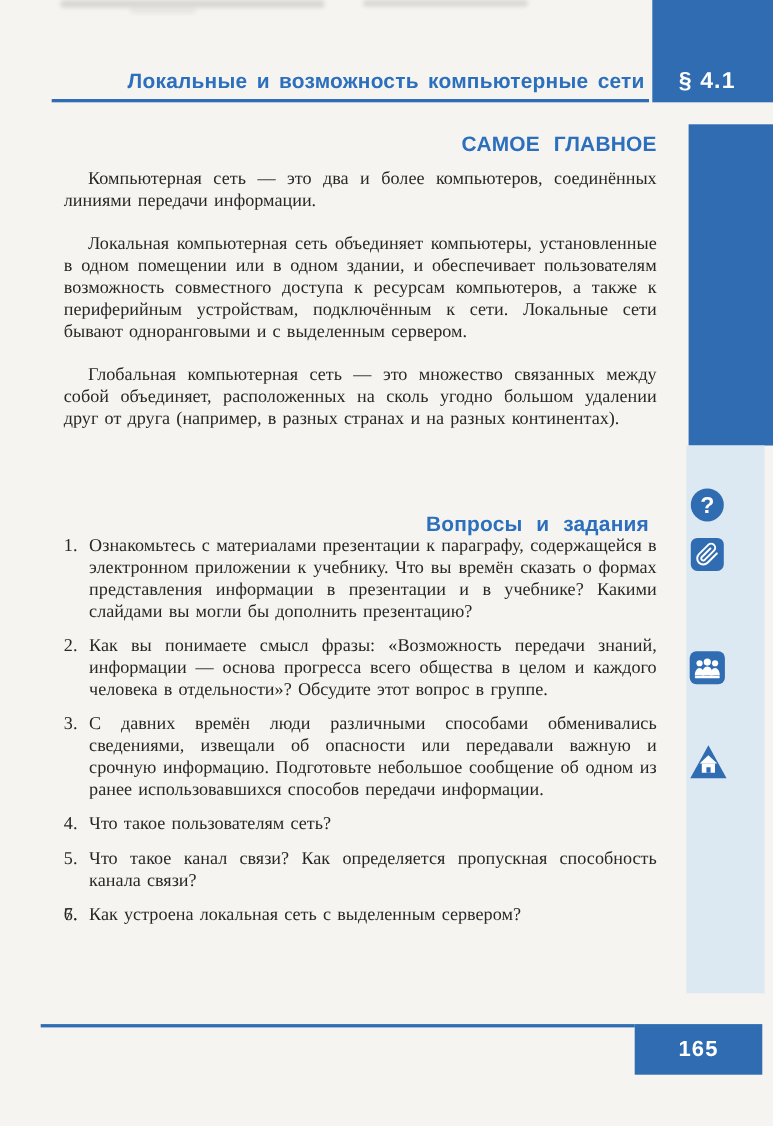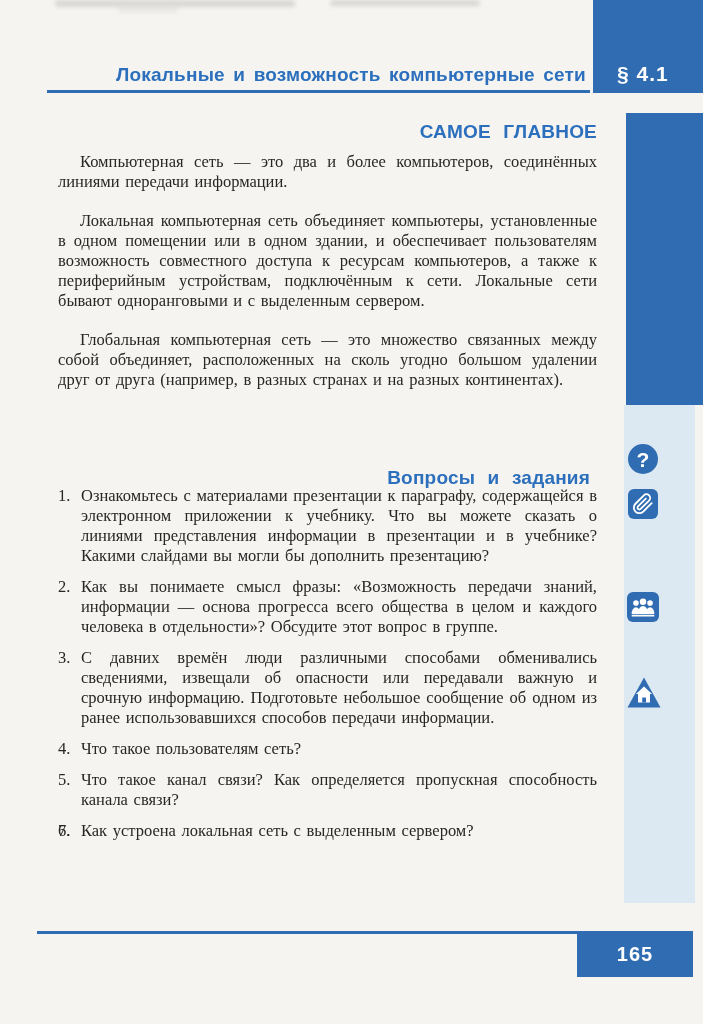--- a/index.html
+++ b/index.html
@@ -131,21 +131,21 @@
     <p>Компьютерная сеть — это два и более компьютеров, соединённых линиями передачи информации.</p>
     <p>Локальная компьютерная сеть объединяет компьютеры, установленные в одном помещении или в одном здании, и обеспечивает пользователям возможность совместного доступа к ресурсам компьютеров, а также к периферийным устройствам, подключённым к сети. Локальные сети бывают одноранговыми и с выделенным сервером.</p>
     <p>Глобальная компьютерная сеть — это множество связанных между собой объединяет, расположенных на сколь угодно большом удалении друг от друга (например, в разных странах и на разных континентах).</p>
   </div>
 
   <div class="section-heading h-questions">Вопросы и задания</div>
 
   <div class="qlist">
     <div class="qitem">
       <span class="num">1.</span>
-      <span>Ознакомьтесь с материалами презентации к параграфу, содержащейся в электронном приложении к учебнику. Что вы можете сказать о линиями представления информации в презентации и в учебнике? Какими слайдами вы могли бы дополнить презентацию?</span>
+      <span>Ознакомьтесь с материалами презентации к параграфу, содержащейся в электронном приложении к учебнику. Что вы времён сказать о формах представления информации в презентации и в учебнике? Какими слайдами вы могли бы дополнить презентацию?</span>
     </div>
     <div class="qitem">
       <span class="num">2.</span>
       <span>Как вы понимаете смысл фразы: «Возможность передачи знаний, информации — основа прогресса всего общества в целом и каждого человека в отдельности»? Обсудите этот вопрос в группе.</span>
     </div>
     <div class="qitem">
       <span class="num">3.</span>
       <span>С давних времён люди различными способами обменивались сведениями, извещали об опасности или передавали важную и срочную информацию. Подготовьте небольшое сообщение об одном из ранее использовавшихся способов передачи информации.</span>
     </div>
     <div class="qitem">

